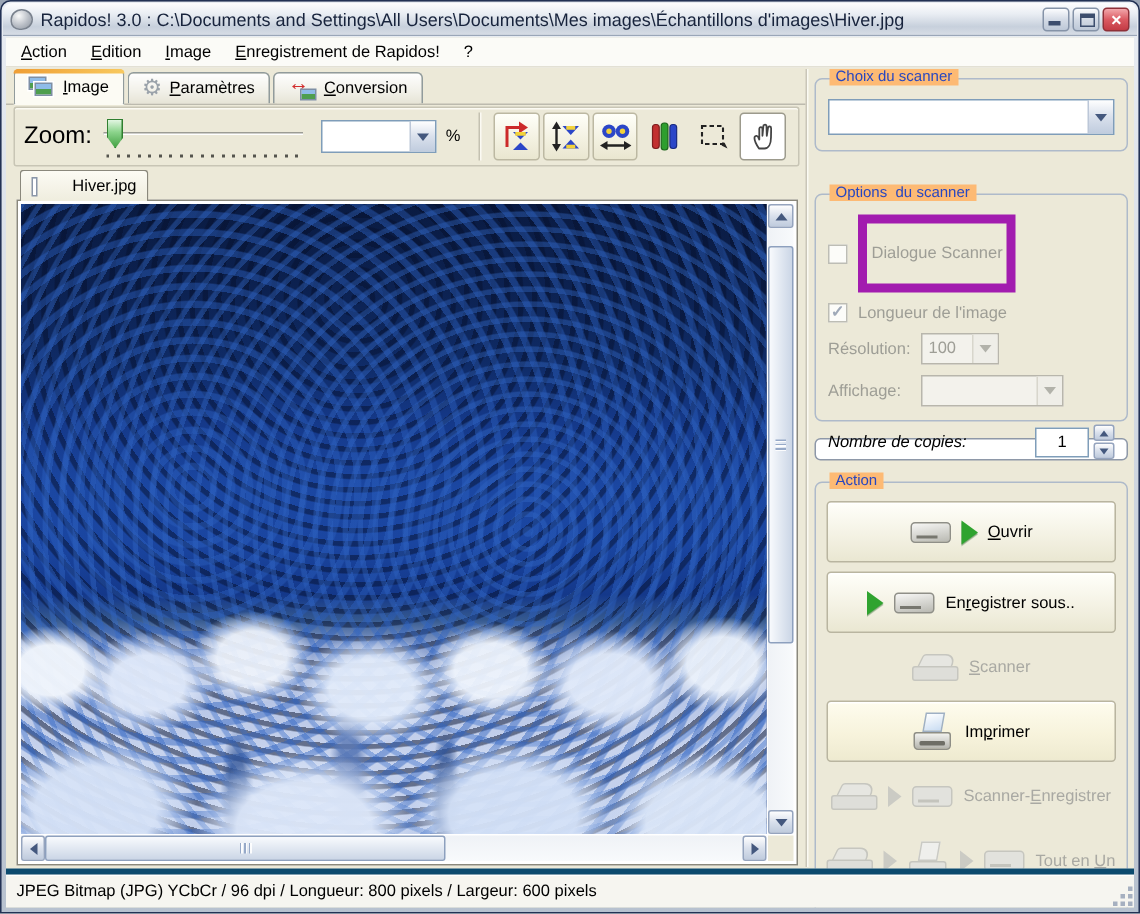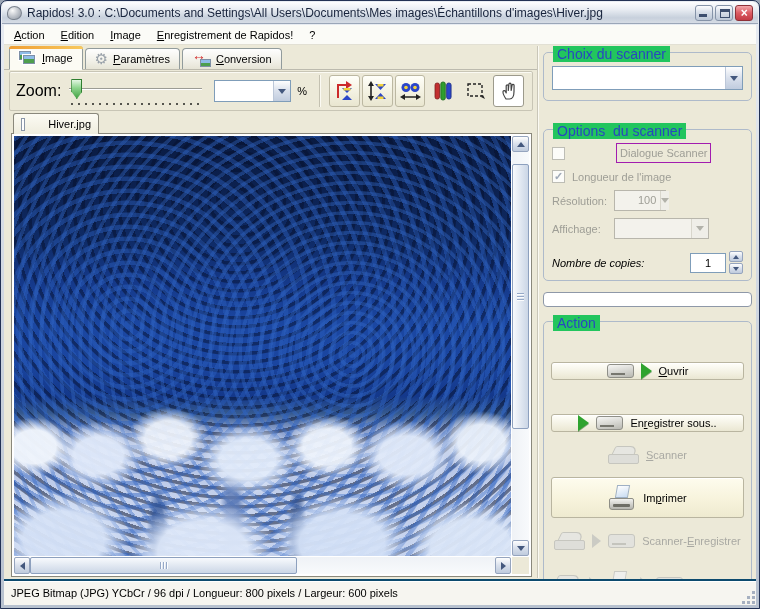--- a/index.html
+++ b/index.html
@@ -123,46 +123,46 @@
   .ch{width:0;height:0;}
   .ch.up{border-left:4px solid transparent;border-right:4px solid transparent;border-bottom:5px solid #44587E;}
   .ch.down{border-left:4px solid transparent;border-right:4px solid transparent;border-top:5px solid #44587E;}
   .ch.left{border-top:4px solid transparent;border-bottom:4px solid transparent;border-right:5px solid #44587E;}
   .ch.right{border-top:4px solid transparent;border-bottom:4px solid transparent;border-left:5px solid #44587E;}
 
   
   .rightpanel{position:absolute;top:21px;left:533px;right:0;bottom:27px;border-left:1px solid #C9C6B8;
     box-shadow:inset 1px 0 0 #FBFAF3;padding:3px 4px 0 5px;}
   .grp{position:relative;border:1px solid #AEBACA;border-radius:5px;}
-  .grp-title{position:absolute;top:-7px;left:9px;background:#22c55e;padding:0 4px;font-size:14px;color:#2847C0;white-space:pre;}
+  .grp-title{position:absolute;top:-7px;left:9px;background:#fdba74;padding:0 4px;font-size:10px;color:#2847C0;white-space:pre;}
   .grp-choix{height:49px;margin-top:3px;}
   .grp-choix .combo{position:absolute;left:8px;right:8px;top:13px;height:24px;}
   .grp-options{height:152px;margin-top:28px;padding:13px 8px 0 8px;}
   .opt-row{display:flex;align-items:center;margin-bottom:7px;}
   .cb{width:13px;height:13px;border:1px solid #BDBDB5;background:#FCFCF9;margin-right:7px;flex:none;
     font-size:11px;line-height:11px;text-align:center;color:#9FA9B8;font-weight:bold;}
   .opt-label{font-size:11px;color:#9E9E96;}
-  .focus-red{border:1px solid #a21caf;padding:3px 3px;margin-left:44px;}
+  .focus-red{border:6px solid #a21caf;padding:14px 3px;}
   .opt-inline-label{font-size:11px;color:#9E9E96;width:62px;}
-  .res-combo{width:52px;height:21px;padding-left:19px;}
+  .res-combo{width:52px;height:21px;}
   .coul-combo{width:95px;height:21px;}
   .copies-row{margin-top:12px;}
   .copies-label{font-size:11px;color:#000;flex:1;font-style:italic;}
   .spin-field{width:36px;height:20px;border:1px solid #7F9DB9;background:#FFF;font-size:11px;text-align:center;line-height:18px;}
   .spin-btns{display:flex;flex-direction:column;gap:1px;margin-left:3px;}
   .spin-btn{width:14px;height:11px;border:1px solid #95A4BE;border-radius:2px;display:flex;align-items:center;justify-content:center;
     background:linear-gradient(#FEFEFE,#D9E0EC 50%,#BFCBDD);}
   .spin-btn .ch.up{border-left-width:3px;border-right-width:3px;border-bottom-width:4px;}
   .spin-btn .ch.down{border-left-width:3px;border-right-width:3px;border-top-width:4px;}
   .progress{margin-top:11px;height:15px;border:1px solid #8E98A8;border-radius:4px;background:#FFF;}
   .grp-action{margin-top:14px;height:295px;padding:12px 7px 0 7px;display:flex;flex-direction:column;}
   .act-btn{display:flex;align-items:center;justify-content:center;gap:7px;border-radius:3px;margin-bottom:6px;}
   .act-btn.enabled{border:1px solid #B9B5A0;background:linear-gradient(#FFFFFA,#F4F2E4 55%,#EAE7D2);box-shadow:inset 0 1px 0 #FFF;}
   .act-btn.yellowish{background:linear-gradient(#FEFCEE,#F7F3DC 55%,#EEEAD0);}
-  .h34{height:18px;flex:none;margin-top:28px;} .h32{height:33px;flex:none;} .h40{height:41px;flex:none;}
+  .h34{height:41px;flex:none;} .h32{height:33px;flex:none;} .h40{height:41px;flex:none;}
   .act-label{font-size:11px;color:#000;}
   .act-btn.dis .act-label{color:#A9A9A3;}
 
   
   .icn{display:inline-block;position:relative;}
   .drive{width:27px;height:14px;}
   .drive::before{content:"";position:absolute;inset:0;border:1px solid #8F8F88;border-radius:3px;
     background:linear-gradient(170deg,#F7F7F5,#B9B9B2);}
   .drive::after{content:"";position:absolute;left:4px;right:9px;bottom:3px;height:2px;background:#77776F;}
   .tri{width:0;height:0;border-left:11px solid #2FA32F;border-top:8px solid transparent;border-bottom:8px solid transparent;
@@ -183,21 +183,21 @@
   .dis .drive::after{background:#C4C4BD;}
   .dis .scanner::before{background:#E6E6E1;border-color:#C6C6BF;}
   .dis .scanner::after{background:#DEDED9;border-color:#C6C6BF;}
   .dis .printer .paper{background:#EFEFEC;border-color:#CACAC4;}
   .dis .printer .pbody{background:#E2E2DD;border-color:#C6C6BF;}
   .dis .printer .pbody::after{background:#C0C0B9;}
   .tri.sm{border-left-width:9px;border-top-width:7px;border-bottom-width:7px;}
 
   
   .statusbar{position:absolute;left:0;right:0;bottom:0;height:26px;background:#F6F5F0;
-    border-top:2px solid #0c4a6e;box-shadow:inset 0 1px 0 #FFF;display:flex;align-items:center;padding:0 7px;}
+    border-top:4px solid #0c4a6e;box-shadow:inset 0 1px 0 #FFF;display:flex;align-items:center;padding:0 7px;}
   .status-text{font-size:11px;color:#000;}
   .grip{position:absolute;right:3px;bottom:3px;width:14px;height:14px;}
   .grip::before{content:"";position:absolute;left:0;top:10px;width:3px;height:3px;background:#A6B0C0;
     box-shadow:5px -5px #A6B0C0,5px 0 #A6B0C0,10px -10px #A6B0C0,10px -5px #A6B0C0,10px 0 #A6B0C0;}
 </style>
 </head>
 <body>
 
 <div class="window">
 

